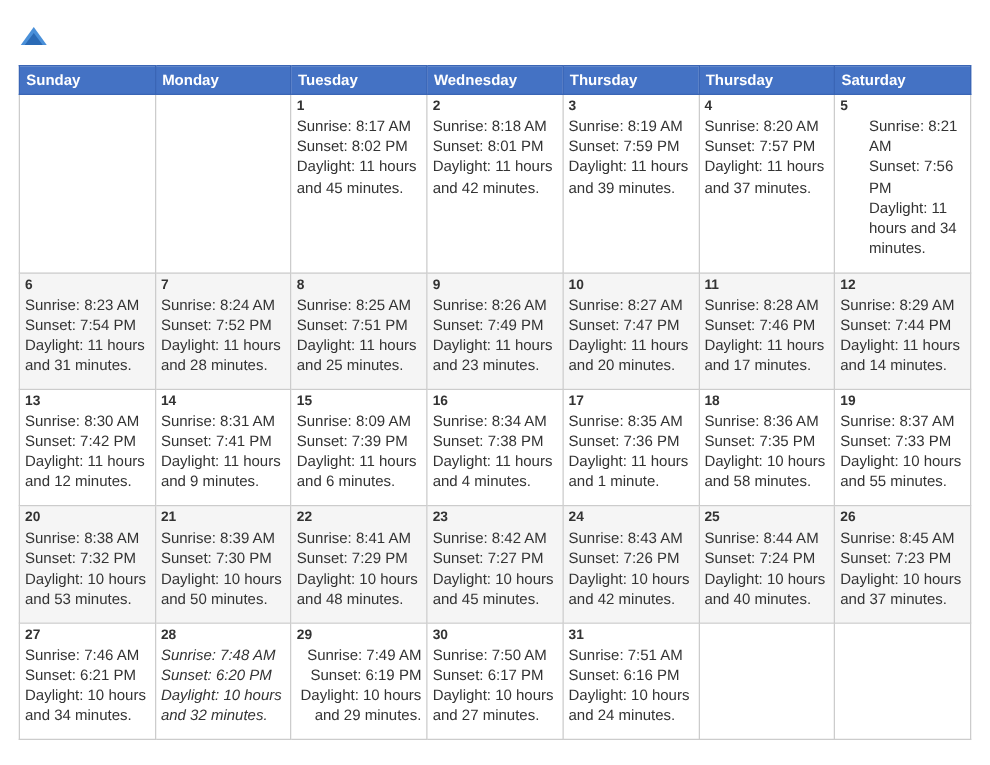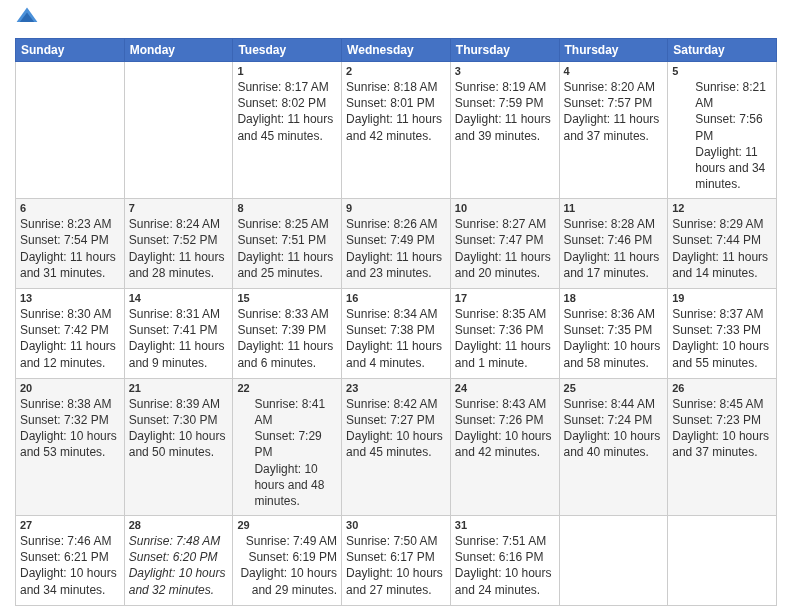--- a/index.html
+++ b/index.html
@@ -6,21 +6,21 @@
     body {
       width: 792px;
       height: 612px;
       font-family: Arial, sans-serif;
       background: #fff;
       overflow: hidden;
     }
     .page {
       width: 792px;
       height: 612px;
-      padding: 6px 15px;
+      padding: 20px 15px;
       display: flex;
       flex-direction: column;
     }
     .header {
       display: flex;
       justify-content: space-between;
       align-items: flex-start;
       margin-bottom: 8px;
     }
     .logo {
@@ -214,21 +214,21 @@
 Daylight: 11 hours and 12 minutes.</div>
           </td>
           <td>
             <span class="day-number">14</span>
             <div class="cell-text" style="white-space: pre-line;">Sunrise: 8:31 AM
 Sunset: 7:41 PM
 Daylight: 11 hours and 9 minutes.</div>
           </td>
           <td>
             <span class="day-number">15</span>
-            <div class="cell-text" style="white-space: pre-line;">Sunrise: 8:33 AM
+            <div class="cell-text" style="white-space: pre-line;">Sunrise: 8:09 AM
 Sunset: 7:39 PM
 Daylight: 11 hours and 6 minutes.</div>
           </td>
           <td>
             <span class="day-number">16</span>
             <div class="cell-text" style="white-space: pre-line;">Sunrise: 8:34 AM
 Sunset: 7:38 PM
 Daylight: 11 hours and 4 minutes.</div>
           </td>
           <td>
@@ -258,21 +258,21 @@
 Daylight: 10 hours and 53 minutes.</div>
           </td>
           <td class="alt-row">
             <span class="day-number">21</span>
             <div class="cell-text" style="white-space: pre-line;">Sunrise: 8:39 AM
 Sunset: 7:30 PM
 Daylight: 10 hours and 50 minutes.</div>
           </td>
           <td class="alt-row">
             <span class="day-number">22</span>
-            <div class="cell-text" style="white-space: pre-line; margin-left: 17px;">Sunrise: 8:41 AM
+            <div class="cell-text" style="white-space: pre-line;">Sunrise: 8:41 AM
 Sunset: 7:29 PM
 Daylight: 10 hours and 48 minutes.</div>
           </td>
           <td class="alt-row">
             <span class="day-number">23</span>
             <div class="cell-text" style="white-space: pre-line;">Sunrise: 8:42 AM
 Sunset: 7:27 PM
 Daylight: 10 hours and 45 minutes.</div>
           </td>
           <td class="alt-row">

